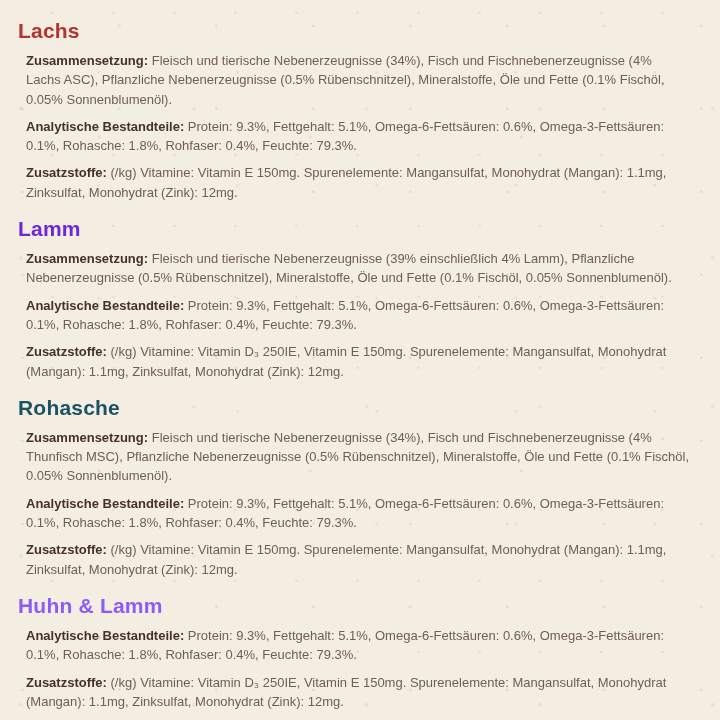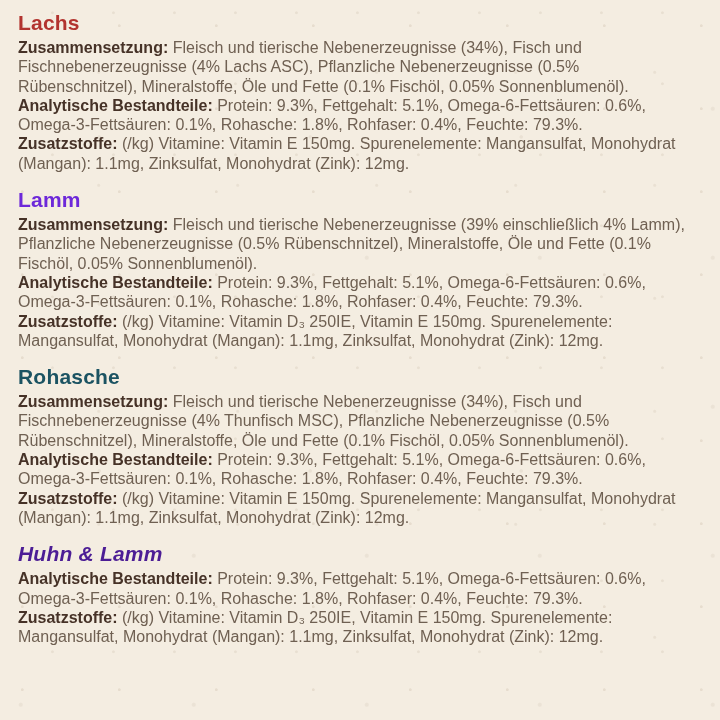--- a/index.html
+++ b/index.html
@@ -18,33 +18,33 @@
       radial-gradient(circle at 47% 82%, rgba(140,118,92,0.10) 1.2px, transparent 2.2px),
       radial-gradient(circle at 86% 18%, rgba(158,136,106,0.13) 1px, transparent 1.8px),
       radial-gradient(circle at 12% 73%, rgba(140,118,92,0.09) 1.4px, transparent 2.6px);
     background-size: 97px 83px, 139px 113px, 211px 167px, 61px 71px, 173px 149px;
     overflow: hidden;
   }
   .page {
     box-sizing: border-box;
     width: 720px;
     height: 720px;
-    padding: 11px 22px 0 18px;
+    padding: 19px 22px 0 18px;
   }
   .section { margin: 0 0 15px 0; }
   .section h2 {
     margin: 0 0 3px 0;
     font-size: 21px;
     line-height: 24px;
     font-weight: bold;
     letter-spacing: 0.2px;
   }
   .section p {
-    margin: 0;
-    font-size: 16px;
+    margin: 8px;
+    font-size: 13px;
     line-height: 19.3px;
     color: #6f6052;
   }
   .lbl {
     font-weight: bold;
     color: #463227;
   }
 </style>
 </head>
 <body>
@@ -66,18 +66,18 @@
   </div>
 
   <div class="section">
     <h2 style="color: rgb(27, 83, 98);">Rohasche</h2>
     <p><span class="lbl">Zusammensetzung:</span> <span>Fleisch und tierische Nebenerzeugnisse (34%), Fisch und Fischnebenerzeugnisse (4% Thunfisch MSC), Pflanzliche Nebenerzeugnisse (0.5% Rübenschnitzel), Mineralstoffe, Öle und Fette (0.1% Fischöl, 0.05% Sonnenblumenöl).</span></p>
     <p><span class="lbl">Analytische Bestandteile:</span> <span>Protein: 9.3%, Fettgehalt: 5.1%, Omega-6-Fettsäuren: 0.6%, Omega-3-Fettsäuren: 0.1%, Rohasche: 1.8%, Rohfaser: 0.4%, Feuchte: 79.3%.</span></p>
     <p><span class="lbl">Zusatzstoffe:</span> <span>(/kg) Vitamine: Vitamin E 150mg. Spurenelemente: Mangansulfat, Monohydrat (Mangan): 1.1mg, Zinksulfat, Monohydrat (Zink): 12mg.</span></p>
   </div>
 
   <div class="section">
-    <h2 style="color: #4c1d95; font-style: italic;">Huhn &amp; Lamm</h2>
+    <h2 style="color: #8b5cf6;">Huhn &amp; Lamm</h2>
     <p><span class="lbl">Analytische Bestandteile:</span> <span>Protein: 9.3%, Fettgehalt: 5.1%, Omega-6-Fettsäuren: 0.6%, Omega-3-Fettsäuren: 0.1%, Rohasche: 1.8%, Rohfaser: 0.4%, Feuchte: 79.3%.</span></p>
     <p><span class="lbl">Zusatzstoffe:</span> <span>(/kg) Vitamine: Vitamin D₃ 250IE, Vitamin E 150mg. Spurenelemente: Mangansulfat, Monohydrat (Mangan): 1.1mg, Zinksulfat, Monohydrat (Zink): 12mg.</span></p>
   </div>
 
 </div>
 
 </body></html>

